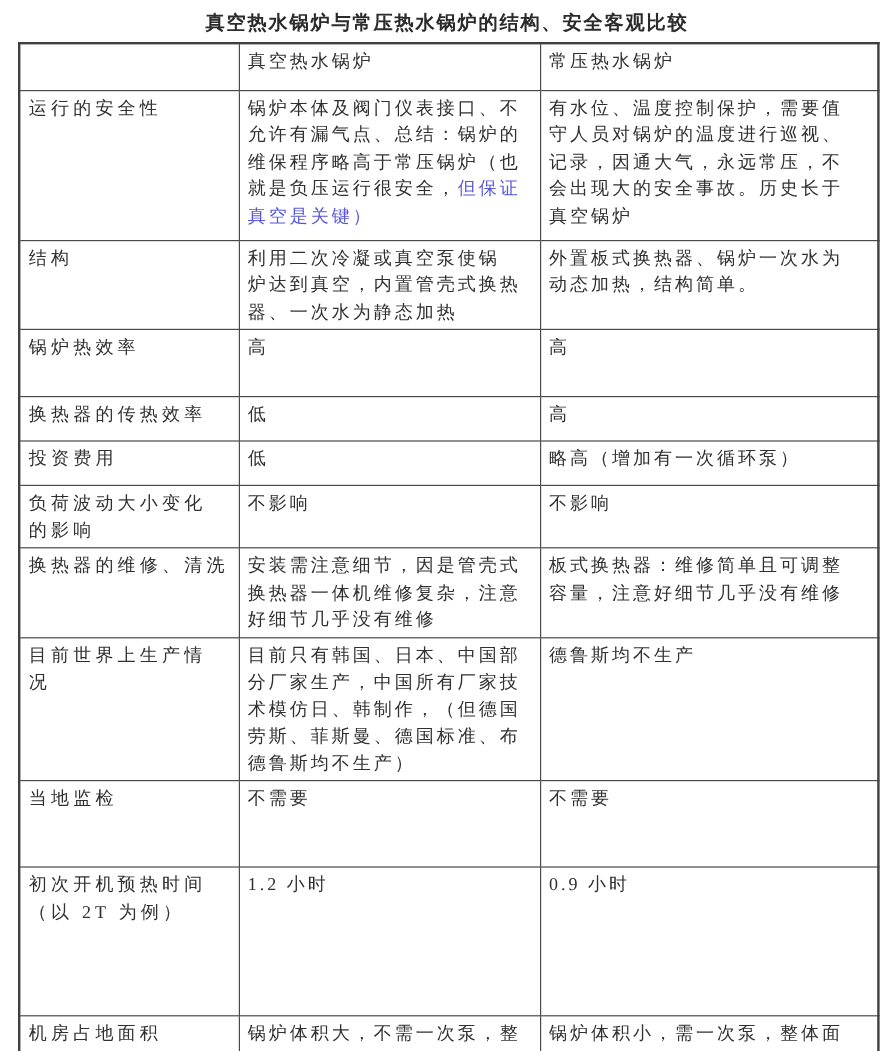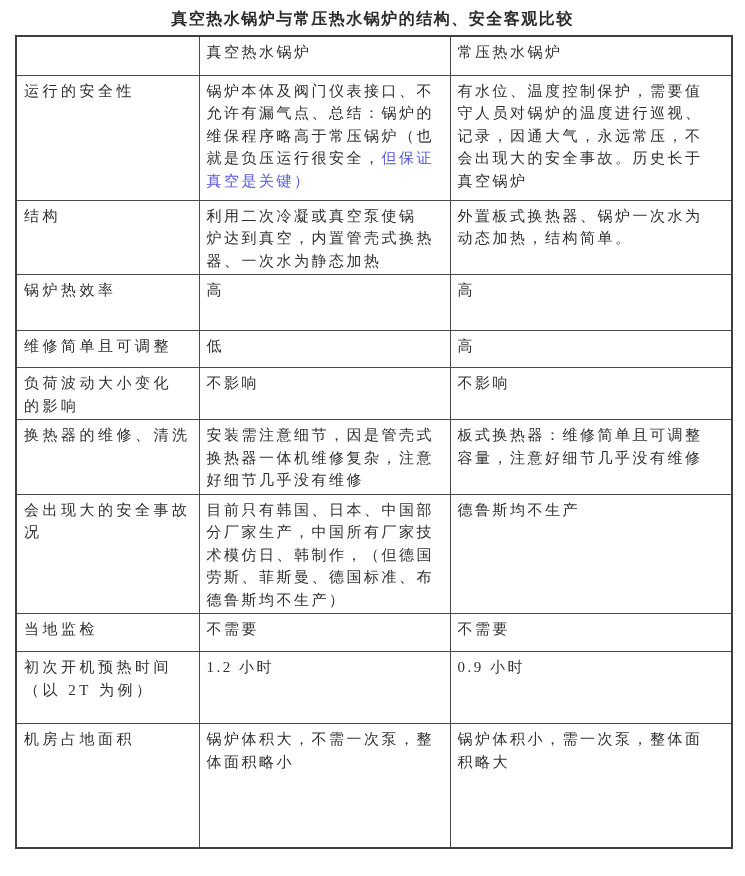--- a/index.html
+++ b/index.html
@@ -102,40 +102,45 @@
 器、一次水为静态加热</td>
         <td>外置板式换热器、锅炉一次水为
 动态加热，结构简单。</td>
       </tr>
       <tr>
         <td class="label">锅炉热效率</td>
         <td>高</td>
         <td>高</td>
       </tr>
       <tr>
-        <td class="label">维修简单且可调整</td>
+        <td class="label">换热器的传热效率</td>
         <td>低</td>
         <td>高</td>
+      </tr>
+      <tr>
+        <td class="label">投资费用</td>
+        <td>低</td>
+        <td>略高（增加有一次循环泵）</td>
       </tr>
       <tr>
         <td class="label">负荷波动大小变化
 的影响</td>
         <td>不影响</td>
         <td>不影响</td>
       </tr>
       <tr>
         <td class="label">换热器的维修、清洗</td>
         <td>安装需注意细节，因是管壳式
 换热器一体机维修复杂，注意
 好细节几乎没有维修</td>
         <td>板式换热器：维修简单且可调整
 容量，注意好细节几乎没有维修</td>
       </tr>
       <tr>
-        <td class="label">会出现大的安全事故
+        <td class="label">目前世界上生产情
 况</td>
         <td>目前只有韩国、日本、中国部
 分厂家生产，中国所有厂家技
 术模仿日、韩制作，（但德国
 劳斯、菲斯曼、德国标准、布
 德鲁斯均不生产）</td>
         <td>德鲁斯均不生产</td>
       </tr>
       <tr>
         <td class="label">当地监检</td>

